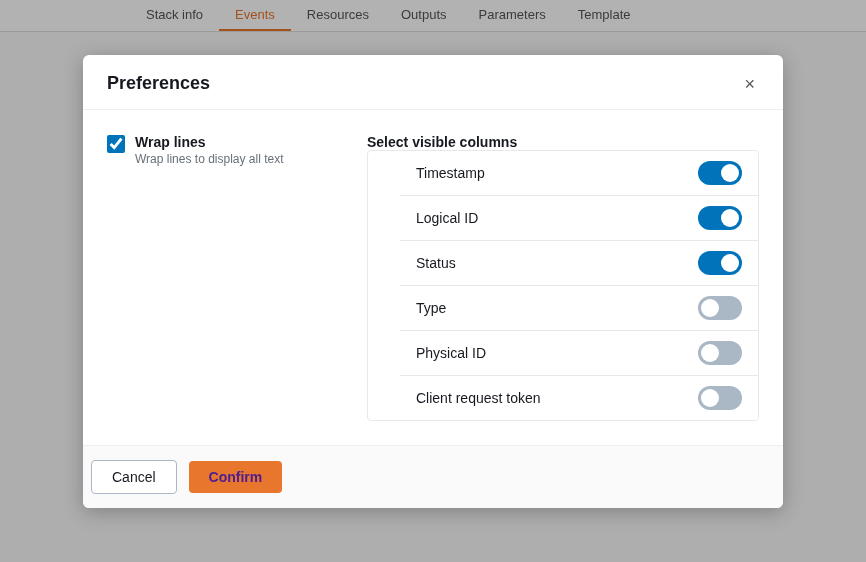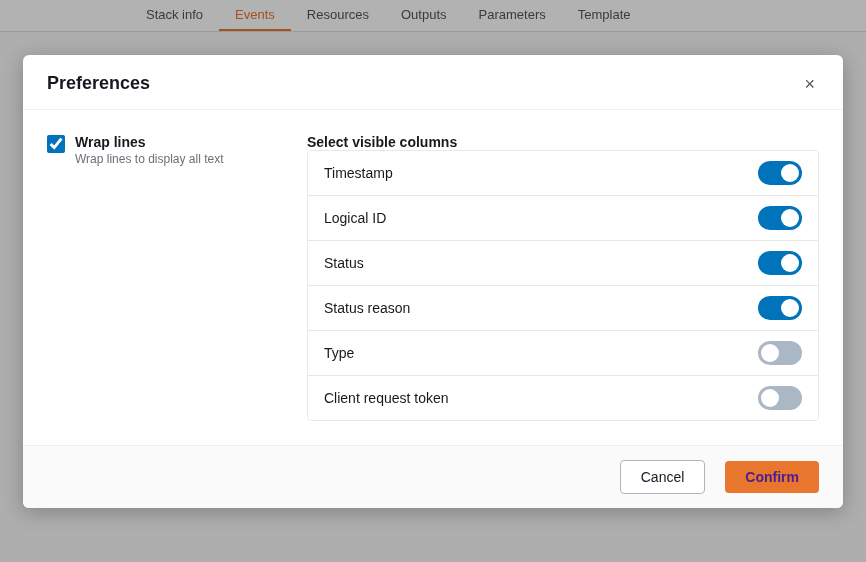--- a/index.html
+++ b/index.html
@@ -52,21 +52,21 @@
       background: rgba(0,0,0,0.3);
       display: flex;
       align-items: center;
       justify-content: center;
     }
 
     
     .dialog {
       background: #fff;
       border-radius: 6px;
-      width: 820px;
+      width: 700px;
       max-width: 95%;
       box-shadow: 0 4px 20px rgba(0,0,0,0.25);
       overflow: hidden;
     }
 
     .dialog-header {
       display: flex;
       justify-content: space-between;
       align-items: center;
       padding: 18px 24px 14px;
@@ -142,20 +142,21 @@
     .right-panel-title {
       font-size: 14px;
       font-weight: 700;
       color: #16191f;
     }
 
     .columns-list {
       border: 1px solid #e8e8e8;
       border-radius: 4px;
       overflow: hidden;
+      padding-left: 32px;
     }
 
     .column-row {
       display: flex;
       justify-content: space-between;
       align-items: center;
       padding: 10px 16px;
       border-bottom: 1px solid #e8e8e8;
       background: #fff;
     }
@@ -208,24 +209,23 @@
       background: #0073bb;
     }
 
     .toggle input:checked + .toggle-slider::before {
       transform: translateX(20px);
     }
 
     
     .dialog-footer {
       display: flex;
-      justify-content: flex-end;
-      align-items: center;
-      gap: 20px;
-      padding: 14px 24px;
+      align-items: center;
+      gap: 12px;
+      padding: 14px 8px;
       border-top: 1px solid #eee;
       background: #fafafa;
     }
 
     .btn-cancel {
       background: #fff;
       border: 1px solid #aab7c4;
       border-radius: 4px;
       padding: 8px 20px;
       font-size: 14px;
@@ -293,25 +293,25 @@
             </div>
             <div class="column-row">
               <span class="column-label">Logical ID</span>
               <label class="toggle"><input type="checkbox" checked="" style=""><span class="toggle-slider"></span></label>
             </div>
             <div class="column-row">
               <span class="column-label">Status</span>
               <label class="toggle"><input type="checkbox" checked="" style=""><span class="toggle-slider"></span></label>
             </div>
             <div class="column-row">
-              <span class="column-label">Status reason</span>
-              <label class="toggle"><input type="checkbox" checked="" style=""><span class="toggle-slider"></span></label>
-            </div>
-            <div class="column-row">
               <span class="column-label">Type</span>
+              <label class="toggle"><input type="checkbox" style=""><span class="toggle-slider"></span></label>
+            </div>
+            <div class="column-row">
+              <span class="column-label">Physical ID</span>
               <label class="toggle"><input type="checkbox" style=""><span class="toggle-slider"></span></label>
             </div>
             <div class="column-row">
               <span class="column-label">Client request token</span>
               <label class="toggle"><input type="checkbox" style=""><span class="toggle-slider"></span></label>
             </div>
           </div>
       </div>
 
     </div>

